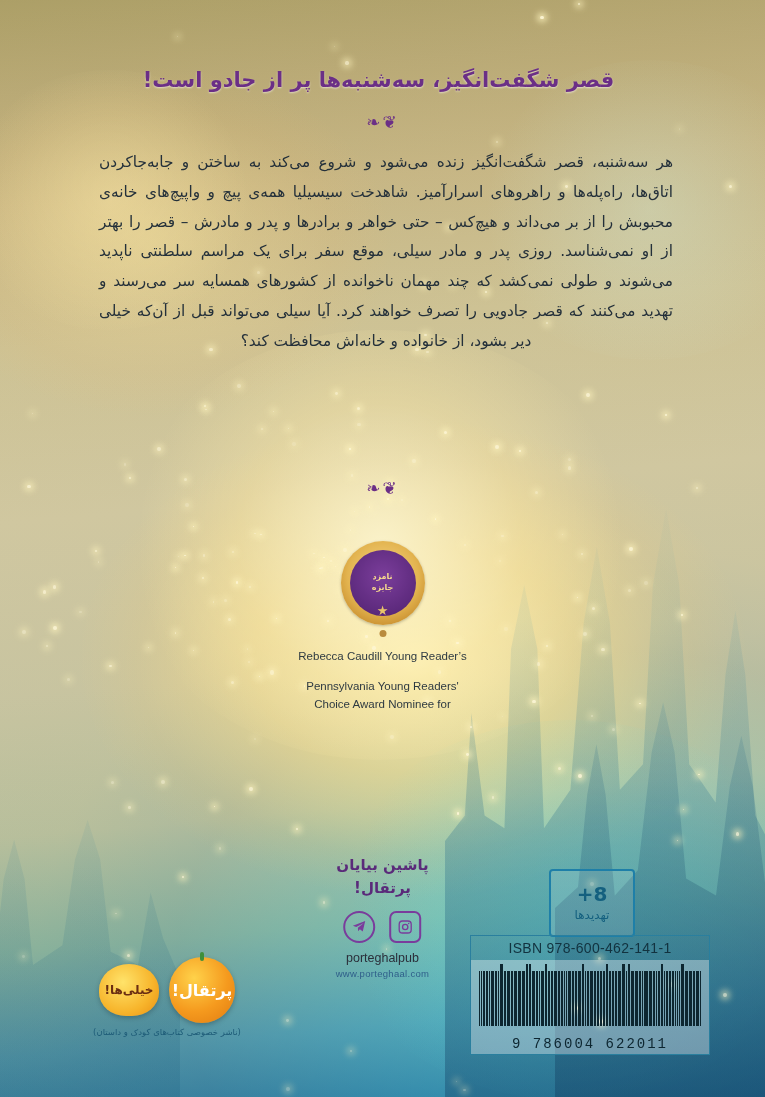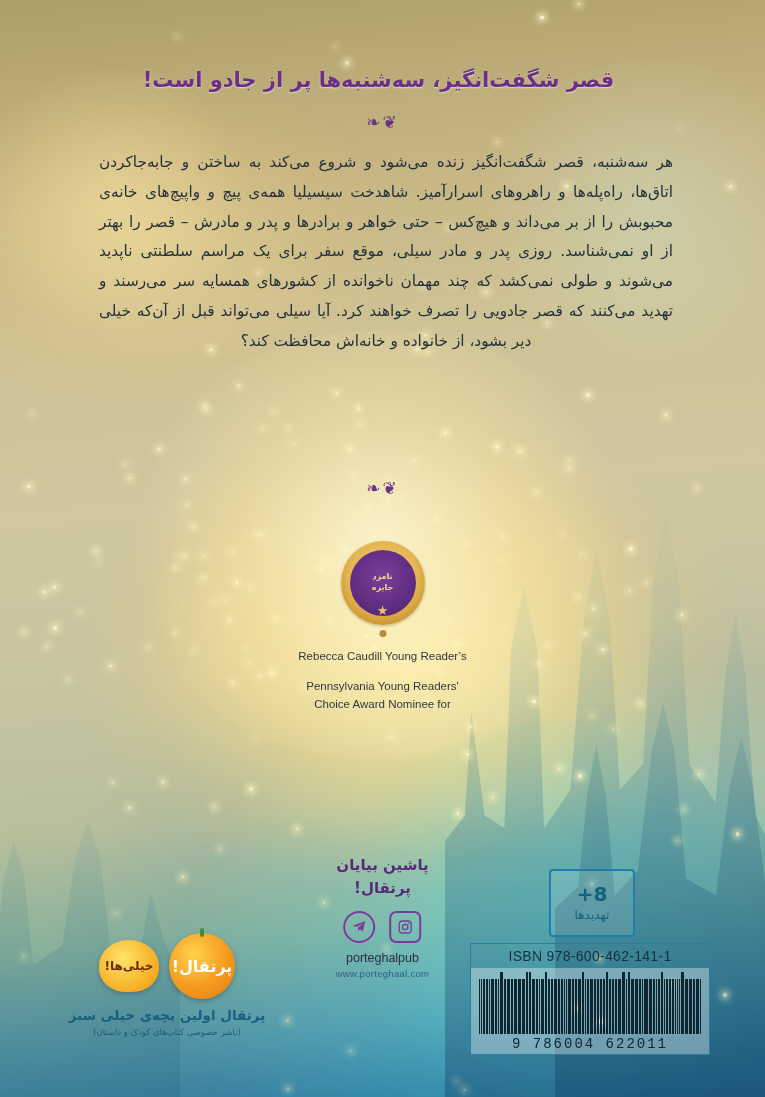--- a/index.html
+++ b/index.html
@@ -117,21 +117,21 @@
     border:1px solid #2a7f9e;border-bottom:none;padding:4px 0 4px;
   }
   .barcode{
     border:1px solid #2a7f9e;border-top:none;padding:4px 8px 2px;
     background:rgba(255,255,255,0.35);
   }
   .bars{height:62px;display:flex;align-items:flex-end;gap:1px;}
   .bars i{display:block;background:#0d2630;height:100%;}
   .ean{
     direction:ltr;text-align:center;font-family:"Liberation Mono",monospace;
-    font-size:14px;color:#0d2630;letter-spacing:2px;margin-top:2px;
+    font-size:14px;color:#0d2630;letter-spacing:2px;margin-top:10px;
   }
   
   .pubmid{
     position:absolute;left:50%;transform:translateX(-50%);bottom:118px;
     text-align:center;color:#3b1f5e;
   }
   .pubmid .l1{font-size:15px;font-weight:bold;color:#5a2a7a;line-height:1.5;}
   .socials{margin-top:12px;display:flex;justify-content:center;gap:14px;}
   .soc{
     width:28px;height:28px;border:2px solid #7a3c9c;border-radius:7px;
@@ -499,19 +499,18 @@
         </div>
         <div class="pubname">porteghalpub</div>
         <div class="weburl">www.porteghaal.com</div>
       </div>
 
       <div class="brand">
         <div class="brand-logos">
           <div class="logo-orange">پرتقال!</div>
           <div class="logo-kheili">خیلی‌ها!</div>
         </div>
-        <div class="brand-tag">پرتقال اولین بچه‌ی خیلی سبز</div>
         <div class="brand-sub">(ناشر خصوصی کتاب‌های کودک و داستان)</div>
       </div>
 
     </div>
   </div>
 </div>
 
 </body></html>

